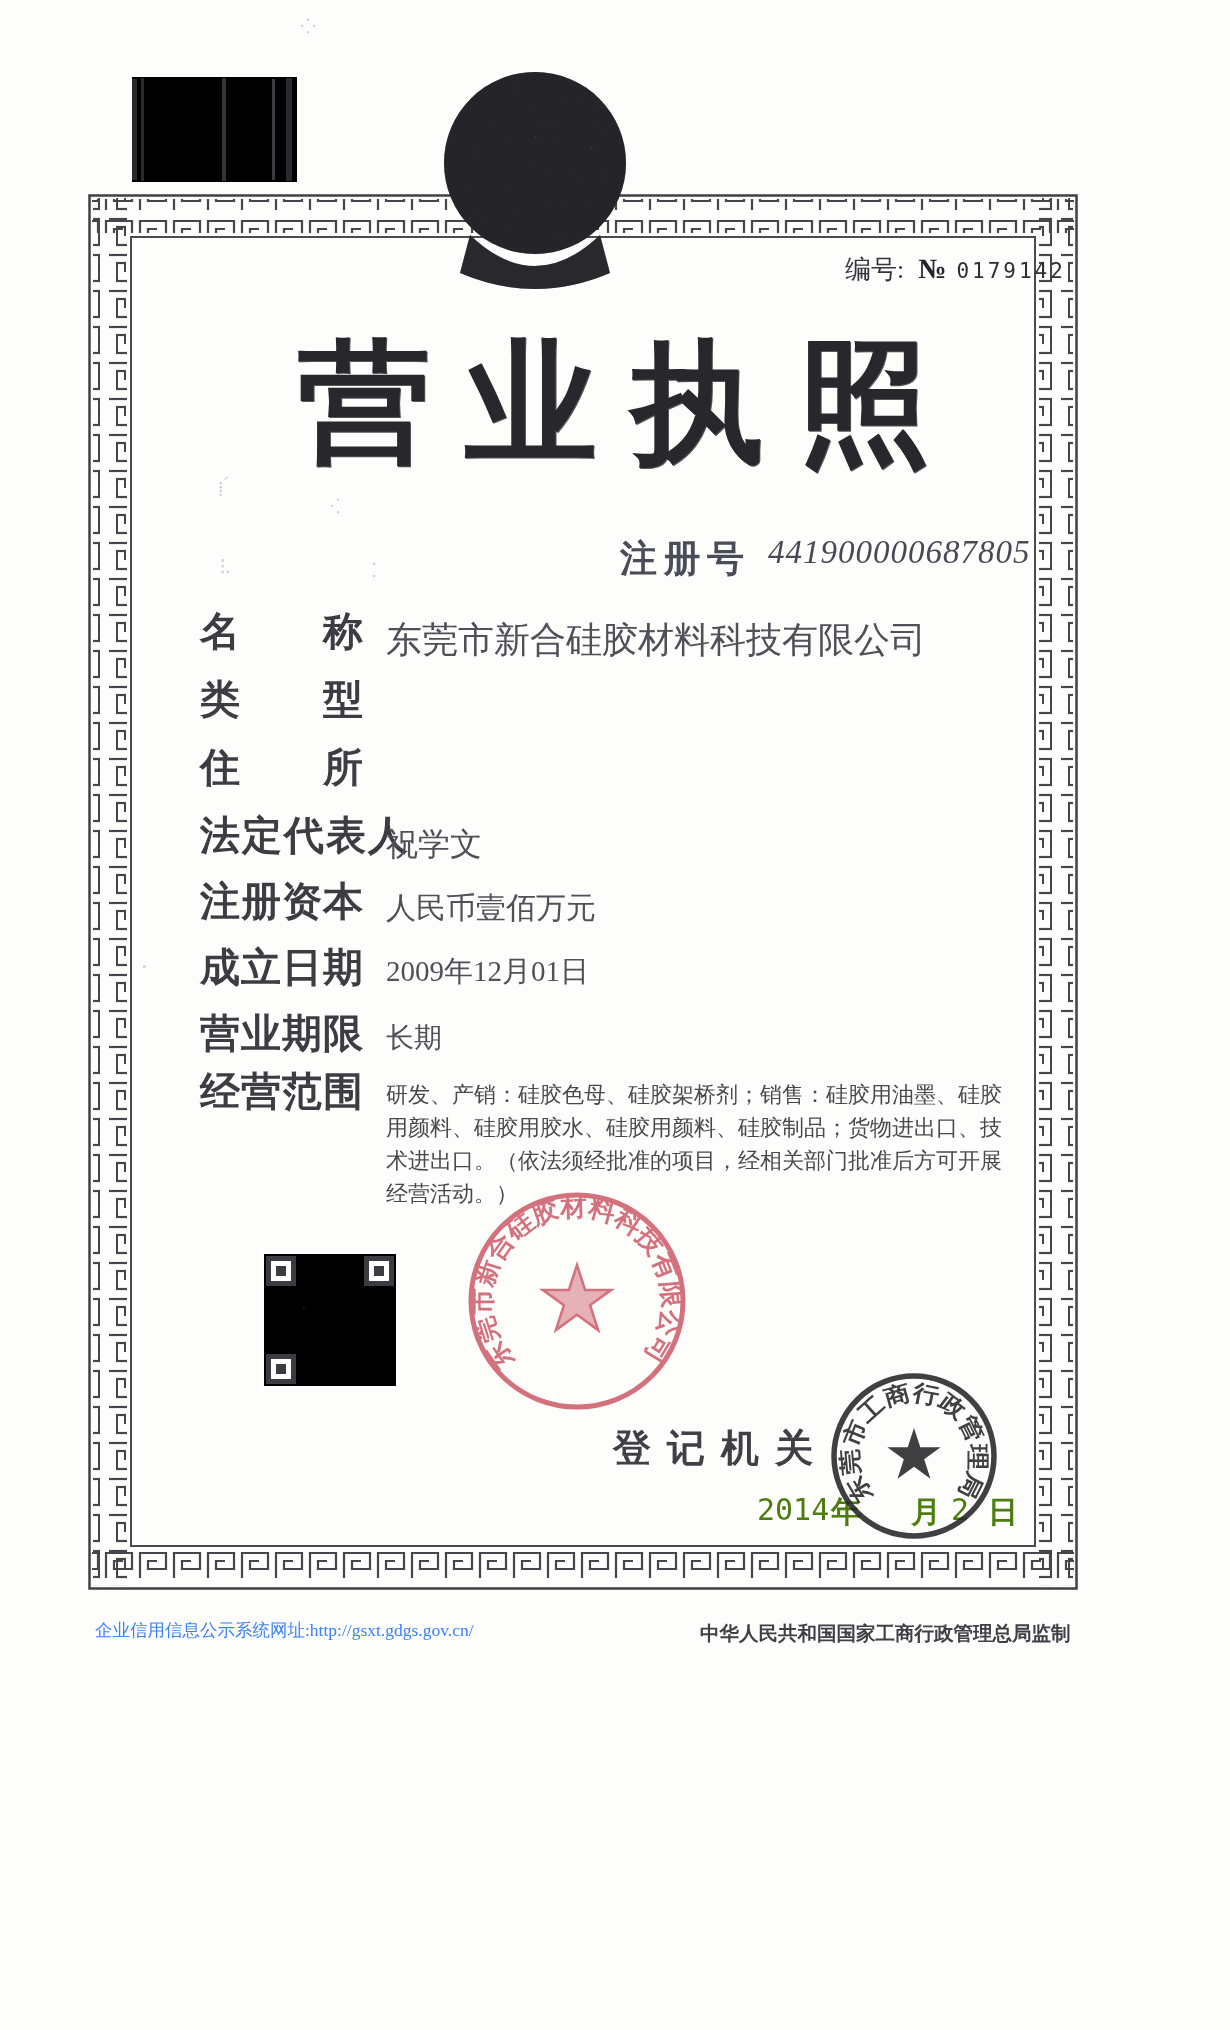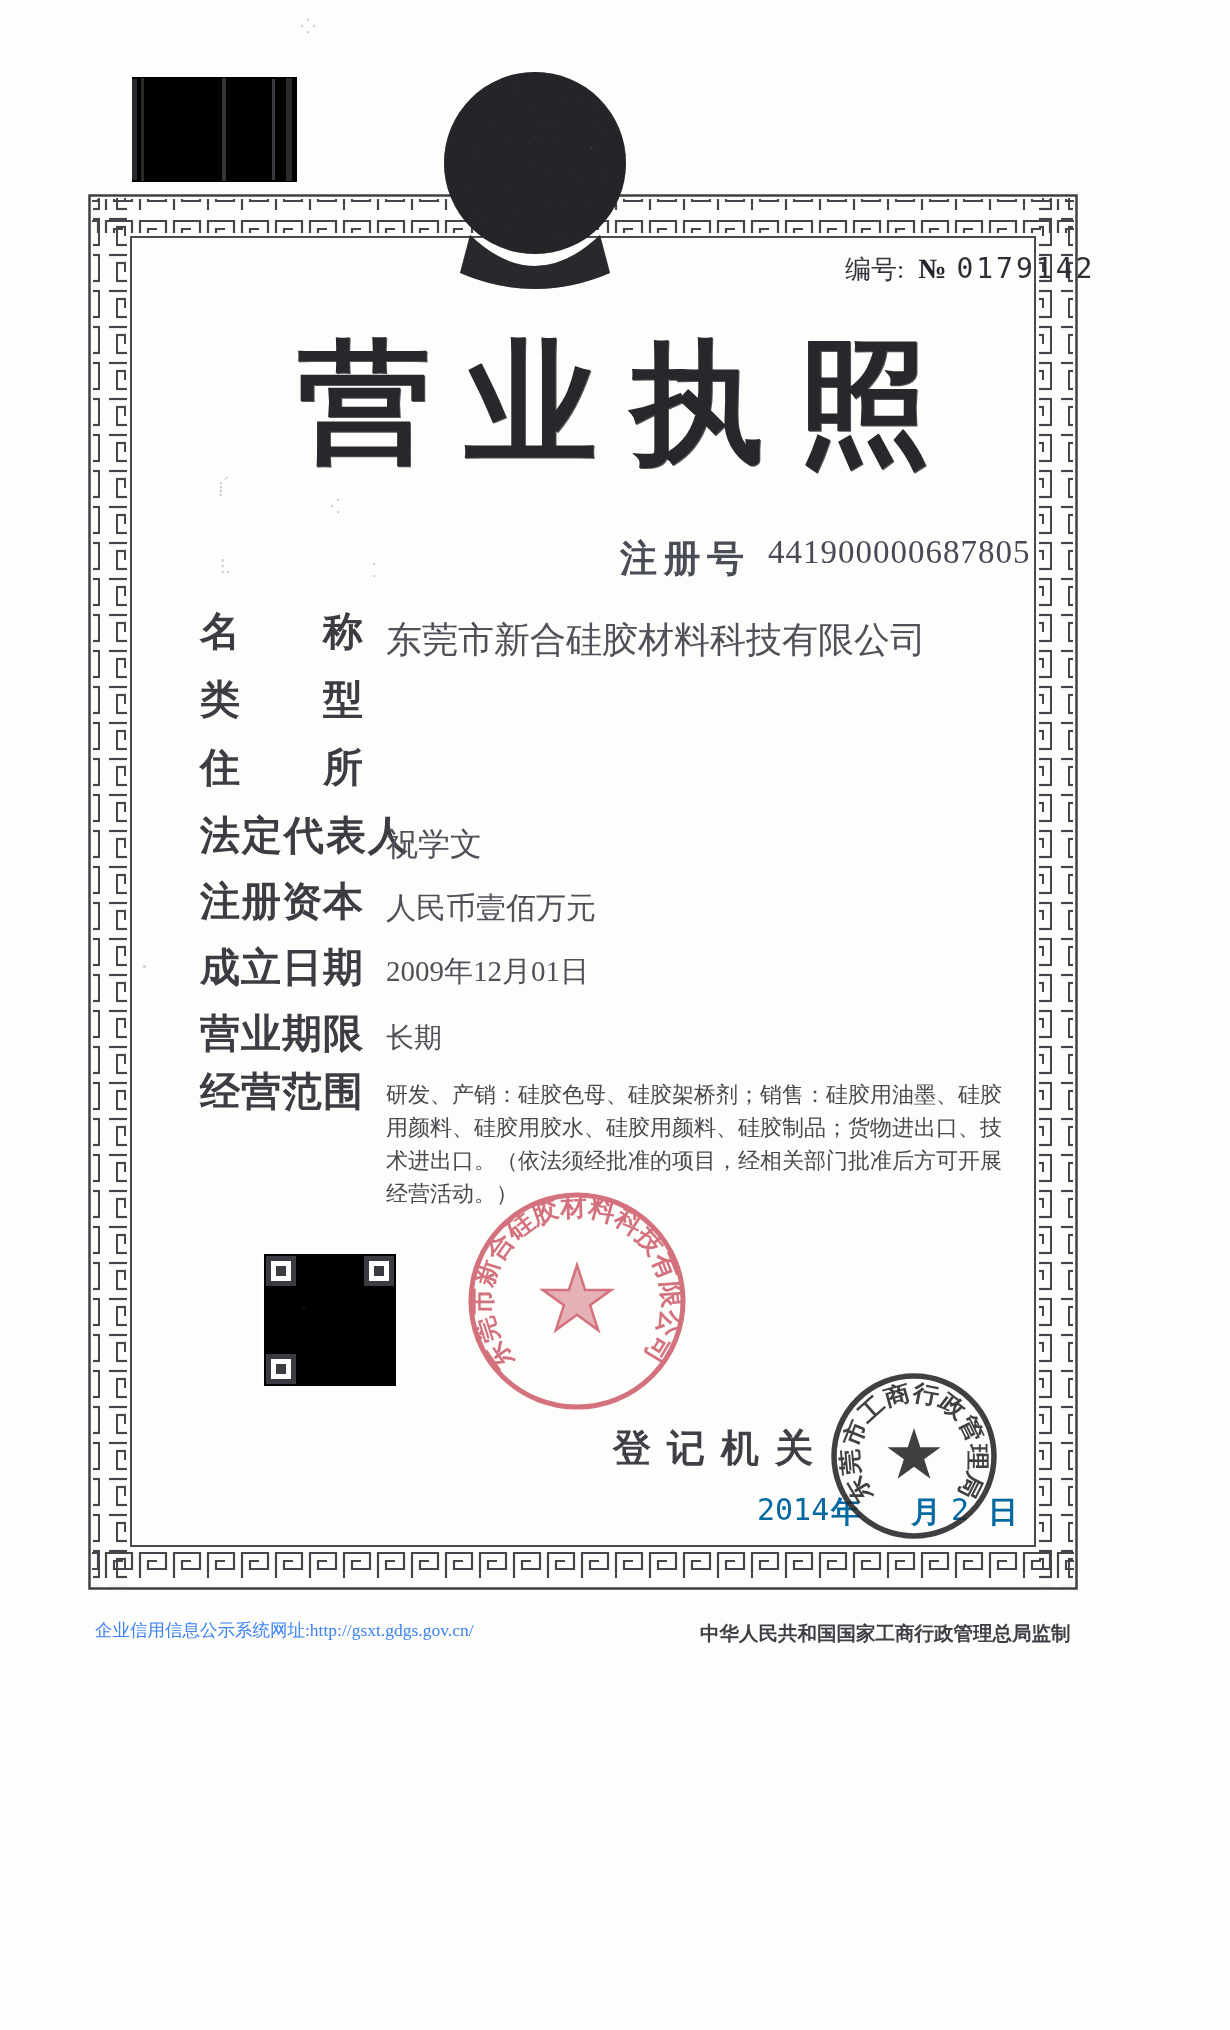--- a/index.html
+++ b/index.html
@@ -3,39 +3,39 @@
 <meta charset="utf-8">
 <style>
   html,body{margin:0;padding:0;background:#ffffff;}
   .page{position:relative;width:1230px;height:2030px;background:#fdfdfc;overflow:hidden;
         font-family:"Liberation Serif","DejaVu Serif",serif;}
   .abs{position:absolute;}
   svg{display:block;}
   
   .serial{position:absolute;left:845px;top:252px;color:#33343c;font-size:26px;white-space:nowrap;}
   .serial .no-sym{font-weight:bold;font-size:28px;margin-left:14px;color:#24252c;}
-  .serial .digits{font-family:"DejaVu Sans Mono","Liberation Mono",monospace;font-size:28px;
+  .serial .digits{font-family:"DejaVu Sans Mono","Liberation Mono",monospace;font-size:21px;
                   letter-spacing:3px;margin-left:10px;color:#2e2f36;}
   
   .title{position:absolute;left:298px;top:338px;width:632px;font-size:132px;font-weight:900;
          color:#28282c;line-height:1;text-shadow:1px 1px 0 #55555a;}
   .char-spread{display:flex;justify-content:space-between;}
   
   .regno-label{position:absolute;left:620px;top:534px;font-size:37px;font-weight:600;
                color:#4a4d57;width:124px;}
-  .regno-value{position:absolute;left:768px;top:534px;font-size:33px;letter-spacing:1px;color:#474a54;}
+  .regno-value{position:absolute;left:768px;top:534px;font-size:33px;letter-spacing:1px;color:#474a54;font-style:italic;}
   
   .f-label{position:absolute;left:200px;width:163px;font-size:40px;font-weight:700;color:#3c3d43;line-height:1;}
   .f-label.wide{width:208px;}
   .f-value{position:absolute;left:386px;color:#4f5058;white-space:nowrap;line-height:1.15;}
   .f-value.multiline{white-space:normal;width:620px;line-height:33px;color:#48484e;}
   
   .authority{position:absolute;left:613px;top:1423px;font-size:38px;font-weight:600;
              letter-spacing:16px;color:#3f4046;white-space:nowrap;}
-  .dateline{position:absolute;top:1492px;left:0;width:1230px;height:40px;font-size:30px;color:#0369a1;}
+  .dateline{position:absolute;top:1492px;left:0;width:1230px;height:40px;font-size:30px;color:#4d7c0f;}
   .dateline span{position:absolute;top:0;}
   
   .footer-left{position:absolute;left:95px;top:1618px;font-size:17.5px;color:#3b82f6;}
   .footer-right{position:absolute;left:700px;top:1620px;font-size:19.5px;font-weight:700;color:#3f3f46;}
   
   .artifact{position:absolute;color:rgba(100,100,118,.30);filter:blur(.6px);font-size:20px;}
   .z1{z-index:1}.z2{z-index:2}.z3{z-index:3}.z4{z-index:4}.z5{z-index:5}
 </style>
 </head>
 <body>

